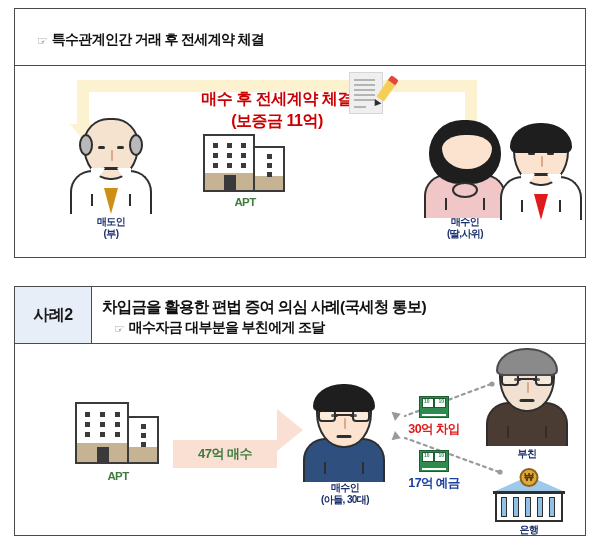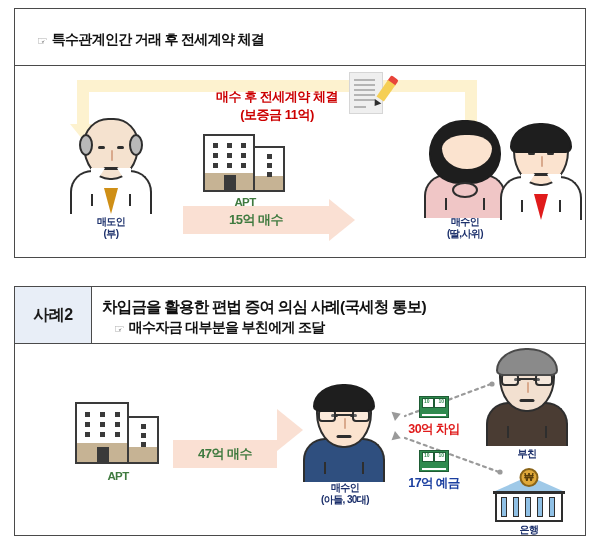--- a/index.html
+++ b/index.html
@@ -202,21 +202,21 @@
     position: absolute; top: 0; left: 0; width: 12px; background: #fdf2cf;
   }
   .curve-arrowhead {
     position: absolute; width: 0; height: 0;
     border-left: 13px solid transparent;
     border-right: 13px solid transparent;
     border-top: 16px solid #fdf2cf;
   }
   .curve-caption {
     position: absolute; text-align: center; width: 100%;
-    font-size: 13px; font-weight: bold; color: #cc0000;
+    font-size: 16px; font-weight: bold; color: #cc0000;
     letter-spacing: -0.5px; line-height: 1.35; white-space: nowrap;
   }
 
   
   .doc-icon { position: absolute; width: 34px; height: 42px; }
   .doc-page {
     position: absolute; inset: 0; background: #efefef;
     border: 1px solid #d6d6d6;
   }
   .doc-page i {
@@ -368,26 +368,20 @@
       </div>
       <div class="tower" style="left:50px; top:12px; width:32px; height:46px;">
         <div class="base" style="height:14px;"></div>
         <div class="win" style="left:12px; top:6px;"></div>
         <div class="win" style="left:12px; top:15px;"></div>
         <div class="win" style="left:12px; top:24px;"></div>
       </div>
     </div>
     <div class="label green" style="left:188px; top:130px; width:84px; font-size:11.5px;">APT</div>
 
-    <div class="arrow-straight" style="left:168px; top:140px;">
-      <div class="shaft" style="width:146px;">
-        <span class="arrow-text">15억 매수</span>
-      </div>
-      <div class="head"></div>
-    </div>
 
     <div class="person" style="left:408px; top:56px;">
       <div class="p-body" style="background:#f0c6c6;"></div>
       <div class="p-arms">
           <i class="l"></i>
           <i class="r"></i>
         </div>
       <div class="p-head" style="background:#fbe3cf;">
         <div class="p-eye l"></div>
           <div class="p-eye r"></div>

